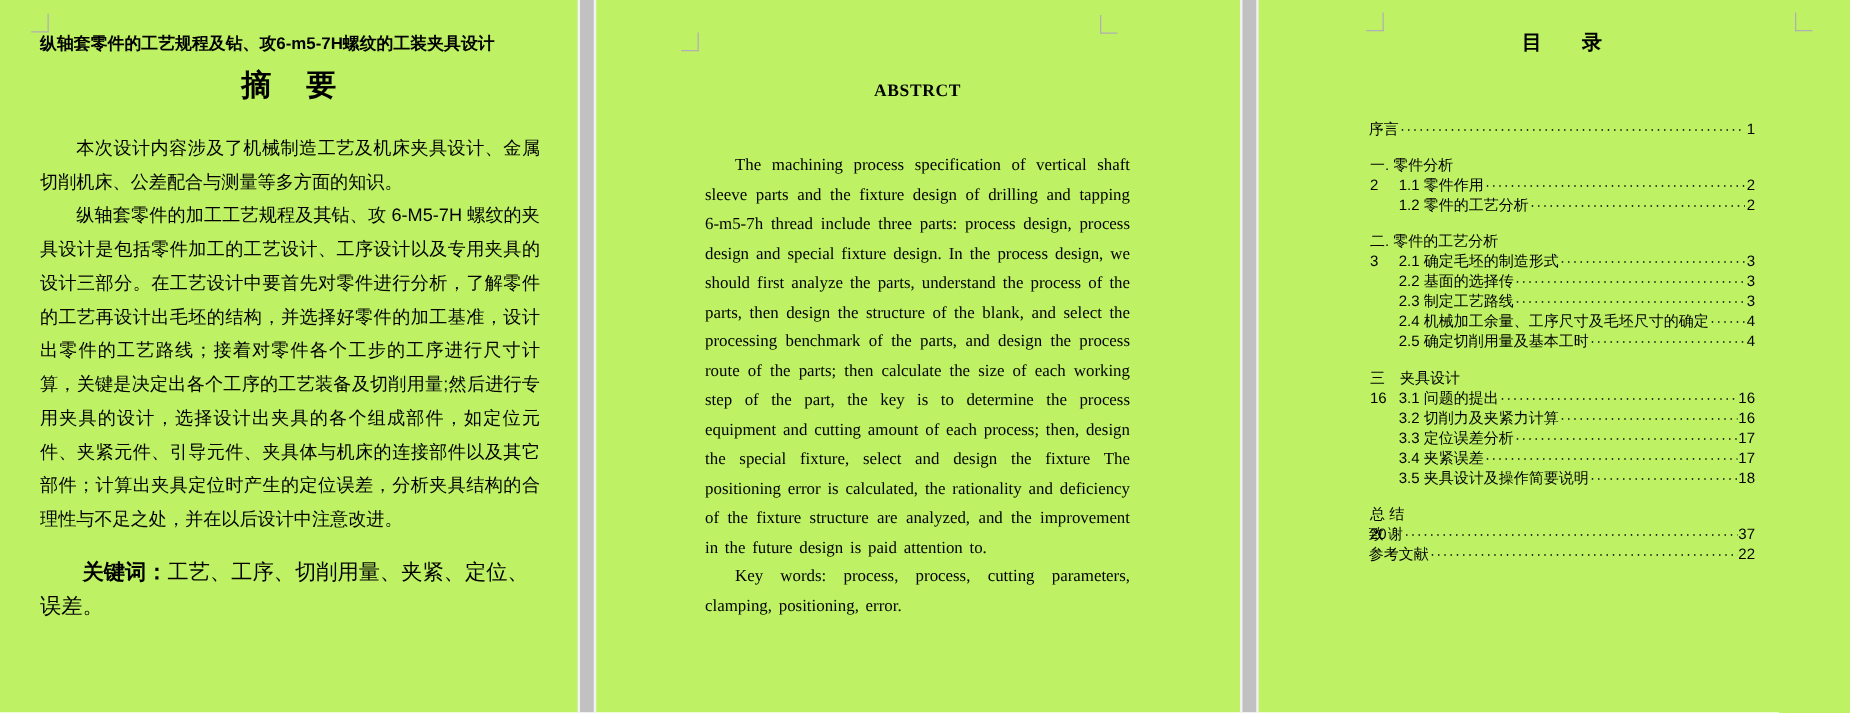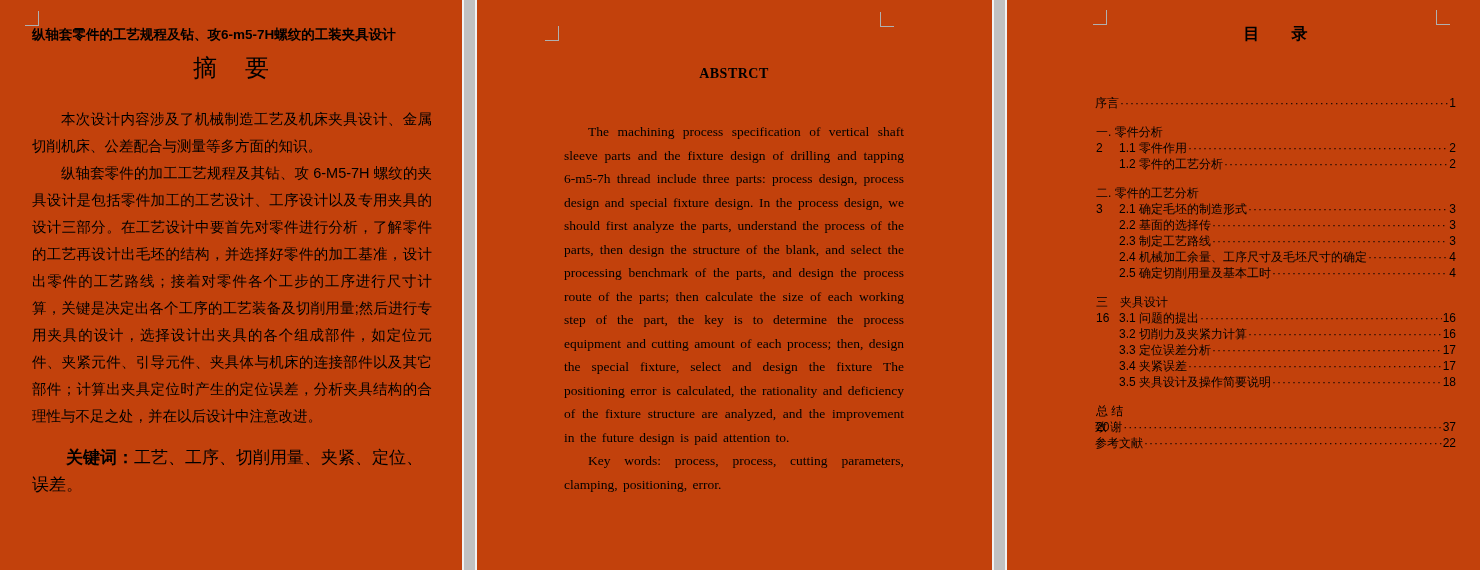--- a/index.html
+++ b/index.html
@@ -2,43 +2,43 @@
 <html><head>
 <meta charset="utf-8">
 <style>
   html,body{margin:0;padding:0;}
   body{
     width:1480px;height:570px;overflow:hidden;
     background:#ffffff;color:#000;
     font-family:"Liberation Sans", sans-serif;
   }
   .canvas{display:flex;width:1480px;height:570px;}
-  .page{position:relative;background:#c2410c;box-sizing:border-box;overflow:hidden;}
+  .page{position:relative;background:#bef264;box-sizing:border-box;overflow:hidden;}
   .gutter{width:15px;height:570px;background:#c1c1c1;border-left:2px solid #f2f2f2;border-right:2px solid #f2f2f2;box-sizing:border-box;flex:none;}
 
   
   .crop{position:absolute;width:13px;height:14px;}
   .crop.tl{border-right:1px solid #b0b0b0;border-bottom:1px solid #b0b0b0;}
   .crop.tr{border-left:1px solid #b0b0b0;border-bottom:1px solid #b0b0b0;}
 
   
   .page1{width:462px;flex:none;padding:26px 30px 0 32px;}
   .p1-title{font-size:13.5px;font-weight:bold;white-space:nowrap;letter-spacing:0;margin:0;}
-  .p1-heading{font-size:24px;font-weight:normal;text-align:center;margin:8px 0 22px 0;letter-spacing:2px;}
+  .p1-heading{font-size:24px;font-weight:bold;text-align:center;margin:8px 0 22px 0;letter-spacing:2px;}
   .p1-body p{margin:0;font-size:14.5px;line-height:27px;text-align:justify;text-indent:2em;}
   .p1-keywords{margin-top:14px;font-size:17px;line-height:27px;text-indent:2em;}
   .p1-keywords b{font-weight:bold;}
 
   
   .page2{width:515px;flex:none;padding:66px 88px 0 87px;font-family:"Liberation Serif", serif;}
   .p2-heading{font-size:14px;text-align:center;margin:0 0 38px 0;letter-spacing:0.5px;}
   .p2-body p{margin:0;font-size:13.5px;line-height:23.5px;text-align:justify;text-indent:24px;word-spacing:2px;}
 
   
-  .page3{flex:1;padding:24px 24px 0 88px;}
+  .page3{flex:1;padding:24px 76px 0 88px;}
   .p3-heading{font-size:16px;font-weight:bold;text-align:center;margin:0 0 50px 0;}
   .toc{font-size:12px;}
   .toc-row{display:flex;align-items:baseline;line-height:16px;height:16px;justify-content:space-between;}
   .toc-row.lv1{padding-left:24px;}
   .toc-row.gap{margin-top:13px;flex-direction:column;}
   .toc-label{white-space:nowrap;flex:none;}
   .leader{flex:1;overflow:hidden;white-space:nowrap;letter-spacing:1px;margin:0 1px;}
   .toc-page{flex:none;white-space:nowrap;}
 </style>
 </head>

